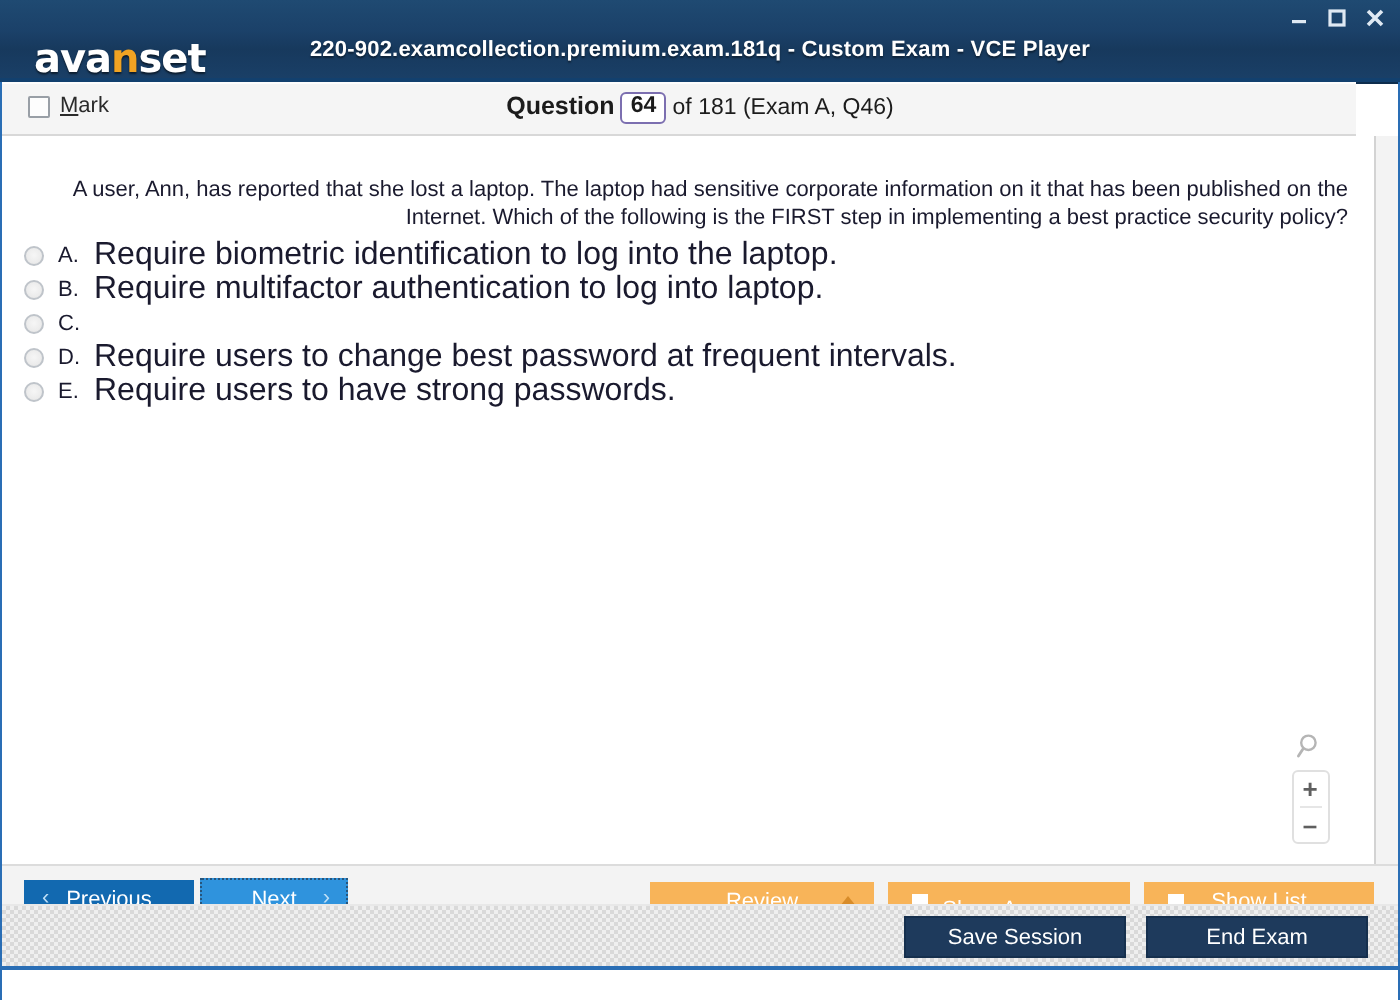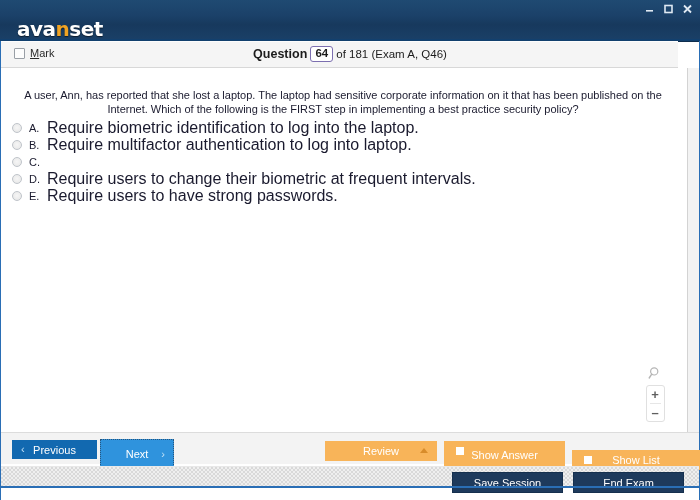--- a/index.html
+++ b/index.html
@@ -189,21 +189,21 @@
   }
 
   .qtext {
     position: absolute;
     left: 11px;
     top: 20px;
     width: 662px;
     font-size: 11px;
     line-height: 14px;
     color: #1a1a2e;
-    text-align: center;
+    text-align: right;
   }
 
   .options {
     position: absolute;
     left: 11px;
     top: 52px;
     width: 600px;
   }
   .opt-row {
     display: flex;
@@ -308,21 +308,21 @@
     left: 11px;
     top: 7px;
     width: 85px;
     height: 19px;
     background: #1269b0;
   }
   .btn-next {
     left: 99px;
     top: 6px;
     width: 74px;
-    height: 30px;
+    height: 21px;
     background: #2f93dd;
     border: 1px dotted #27557c;
   }
   .btn-chev {
     position: absolute;
     font-size: 11px;
     color: #bfe0f7;
     line-height: 1;
   }
   .btn-prev .btn-chev { left: 9px; }
@@ -349,42 +349,42 @@
   .btn-showans {
     left: 444px;
     top: 441px;
     width: 121px;
     height: 28px;
     background: #f8b459;
     position: absolute;
   }
   .btn-showlist {
     left: 572px;
-    top: 450px;
-    width: 128px;
+    top: 441px;
+    width: 115px;
     height: 20px;
     background: #f8b459;
     position: absolute;
   }
   .chk-sq {
     position: absolute;
     left: 12px;
     top: 6px;
     width: 8px;
     height: 8px;
     background: #ffffff;
   }
 
   
   .statusbar {
     position: absolute;
     left: 1px;
-    top: 466px;
+    top: 452px;
     width: 698px;
-    height: 22px;
+    height: 33px;
     box-sizing: border-box;
     background-color: #efefef;
     background-image:
       linear-gradient(45deg, #d9d9d9 25%, transparent 25%, transparent 75%, #d9d9d9 75%),
       linear-gradient(45deg, #d9d9d9 25%, transparent 25%, transparent 75%, #d9d9d9 75%);
     background-size: 4px 4px;
     background-position: 0 0, 2px 2px;
     border-top: 1px solid #e8e8e8;
   }
   .statusbar:after {
@@ -427,20 +427,21 @@
   }
 </style>
 </head>
 <body>
 
 <div id="app">
 
   <div class="titlebar">
     <div class="logo"><span>ava</span><span class="accent">n</span><span>set</span></div>
 
+    <div class="win-title">220-902.examcollection.premium.exam.181q - Custom Exam - VCE Player</div>
 
     <div class="winbtns">
       <div class="winbtn">
         <svg width="11" height="10" viewBox="0 0 11 10">
             <rect x="2" y="6" width="7" height="1.6" fill="#dfe9f3"></rect>
           </svg>
       </div>
       <div class="winbtn">
         <svg width="11" height="10" viewBox="0 0 11 10">
             <rect x="2" y="1.5" width="7" height="7" fill="none" stroke="#dfe9f3" stroke-width="1.6"></rect>
@@ -482,21 +483,21 @@
         <span class="opt-letter">B.</span>
         <span class="opt-text">Require multifactor authentication to log into laptop.</span>
       </div>
       <div class="opt-row">
         <span class="radio"></span>
         <span class="opt-letter">C.</span>
       </div>
       <div class="opt-row">
         <span class="radio"></span>
         <span class="opt-letter">D.</span>
-        <span class="opt-text">Require users to change their biometric at frequent intervals.</span>
+        <span class="opt-text">Require users to change best password at frequent intervals.</span>
       </div>
       <div class="opt-row">
         <span class="radio"></span>
         <span class="opt-letter">E.</span>
         <span class="opt-text">Require users to have strong passwords.</span>
       </div>
     </div>
 
     <div class="zoomwidget">
       <div class="zoom-magnifier">

